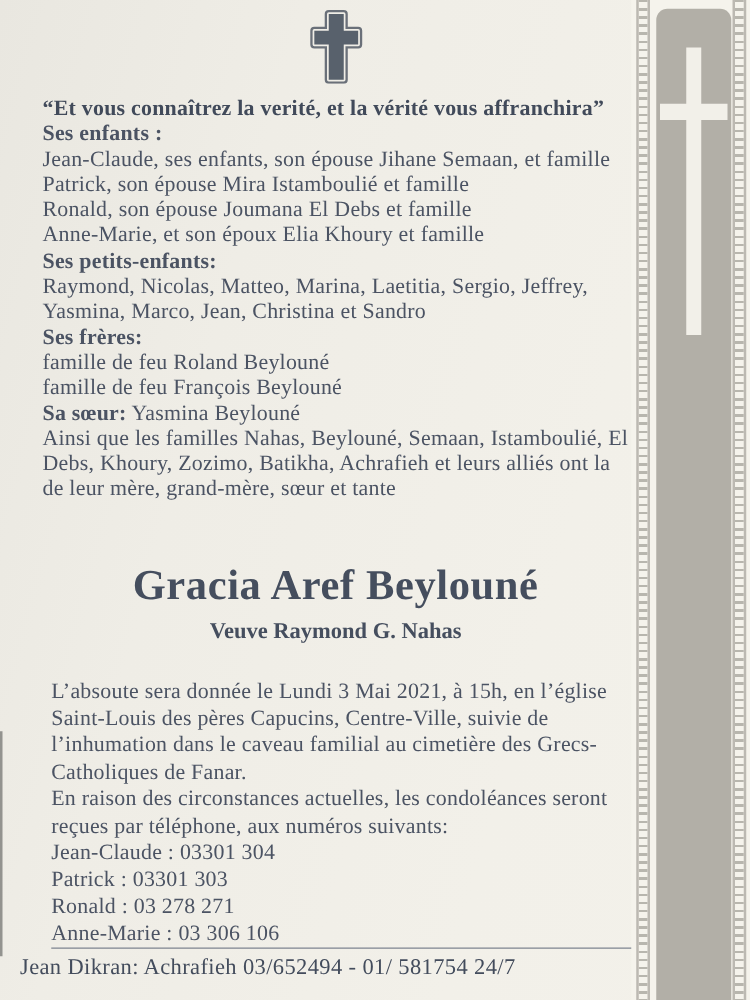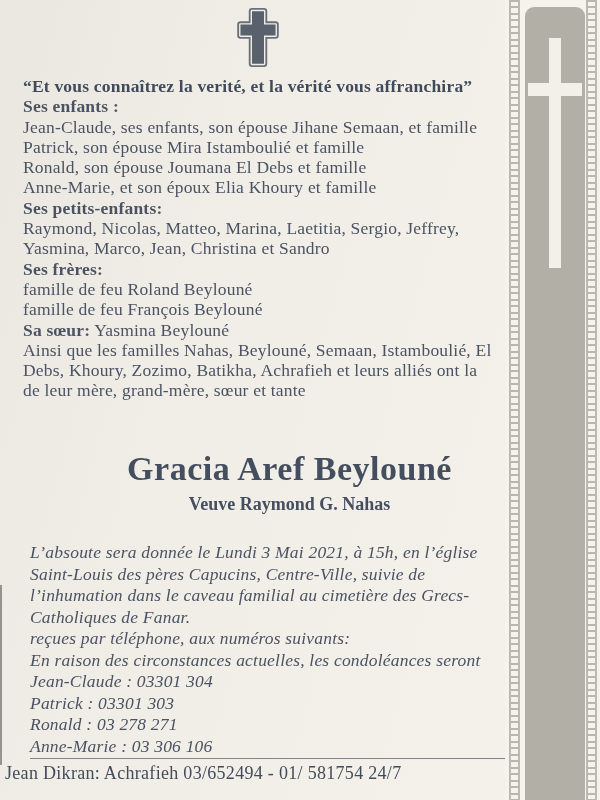--- a/index.html
+++ b/index.html
@@ -3,31 +3,31 @@
 <meta charset="utf-8">
 <style>
   html,body{margin:0;padding:0;}
   body{
     width:600px;height:800px;overflow:hidden;position:relative;
     font-family:"Liberation Serif","DejaVu Serif",serif;
     background:linear-gradient(105deg,#e9e7e0 0%,#efede6 30%,#f2f0e9 70%,#f3f1ea 100%);
   }
   .page{position:absolute;inset:0;}
   
-  .content{position:absolute;left:5px;top:0;width:505px;height:568px;color:#4b5363;}
+  .content{position:absolute;left:16px;top:0;width:505px;height:568px;color:#4b5363;}
   .cross-top{position:absolute;left:0;right:0;top:7px;text-align:center;}
   .block1{position:absolute;left:18px;right:6px;top:76px;font-size:17.5px;line-height:20.3px;letter-spacing:.2px;}
   .block1 .line{white-space:nowrap;}
   .bold{font-weight:bold;}
   .quote{color:#414a5a;}
-  .title-block{position:absolute;left:0;width:505px;top:449px;text-align:center;color:#454e5e;margin-left:32px;}
+  .title-block{position:absolute;left:0;width:505px;top:449px;text-align:center;color:#454e5e;}
   .deceased-name{font-size:34px;font-weight:bold;line-height:40px;letter-spacing:.5px;}
   .deceased-subtitle{font-size:18px;font-weight:bold;line-height:30px;}
   .block2{position:absolute;left:25px;right:4px;top:542px;font-size:17.5px;line-height:21.5px;letter-spacing:.2px;}
-  .block2 .line{white-space:nowrap;font-style:italic;}
+  .block2 .line{white-space:nowrap;}
   .footer-rule{position:absolute;left:25px;top:758px;width:478px;height:1px;background:#7e8490;}
   .footer-text{position:absolute;left:0;width:505px;top:763px;text-align:left;font-size:18px;color:#434c5c;letter-spacing:.3px;}
   
   .photo-edge{position:absolute;left:0;top:585px;width:2px;height:180px;background:rgba(72,74,72,.55);}
   
   .side-strip{position:absolute;right:0;top:0;width:95px;height:800px;background:#f5f3ec;}
   .chain{position:absolute;top:0;bottom:0;width:11px;
     background-image:repeating-linear-gradient(180deg,#aeaca4 0 2px,transparent 2px 6.5px);
     border-left:2px solid #b3b0a8;border-right:2px solid #b3b0a8;opacity:.85;box-sizing:border-box;}
   .chain-left{left:4px;}
@@ -73,22 +73,22 @@
     <div class="title-block">
       <div class="deceased-name">Gracia Aref Beylouné</div>
       <div class="deceased-subtitle">Veuve Raymond G. Nahas</div>
     </div>
 
     <div class="block2">
       <div class="line">L’absoute sera donnée le Lundi 3 Mai 2021, à 15h, en l’église</div>
       <div class="line">Saint-Louis des pères Capucins, Centre-Ville, suivie de</div>
       <div class="line">l’inhumation dans le caveau familial au cimetière des Grecs-</div>
       <div class="line">Catholiques de Fanar.</div>
+      <div class="line">En raison des circonstances actuelles, les condoléances seront</div>
       <div class="line">reçues par téléphone, aux numéros suivants:</div>
-      <div class="line">En raison des circonstances actuelles, les condoléances seront</div>
       <div class="line">Jean-Claude : 03301 304</div>
       <div class="line">Patrick : 03301 303</div>
       <div class="line">Ronald : 03 278 271</div>
       <div class="line">Anne-Marie : 03 306 106</div>
     </div>
 
     <div class="footer-rule"></div>
     <div class="footer-text">Jean Dikran: Achrafieh 03/652494 - 01/ 581754 24/7</div>
   </div>
 

